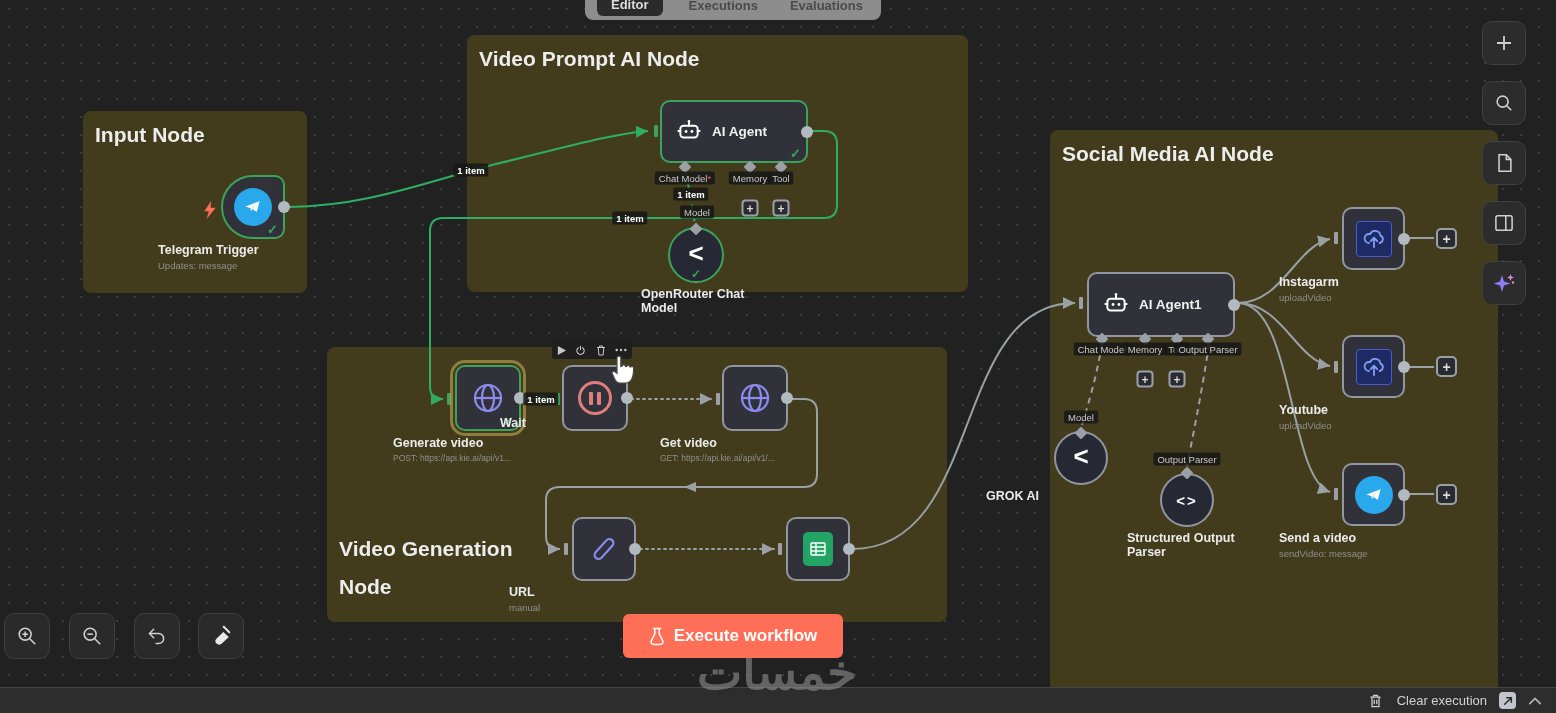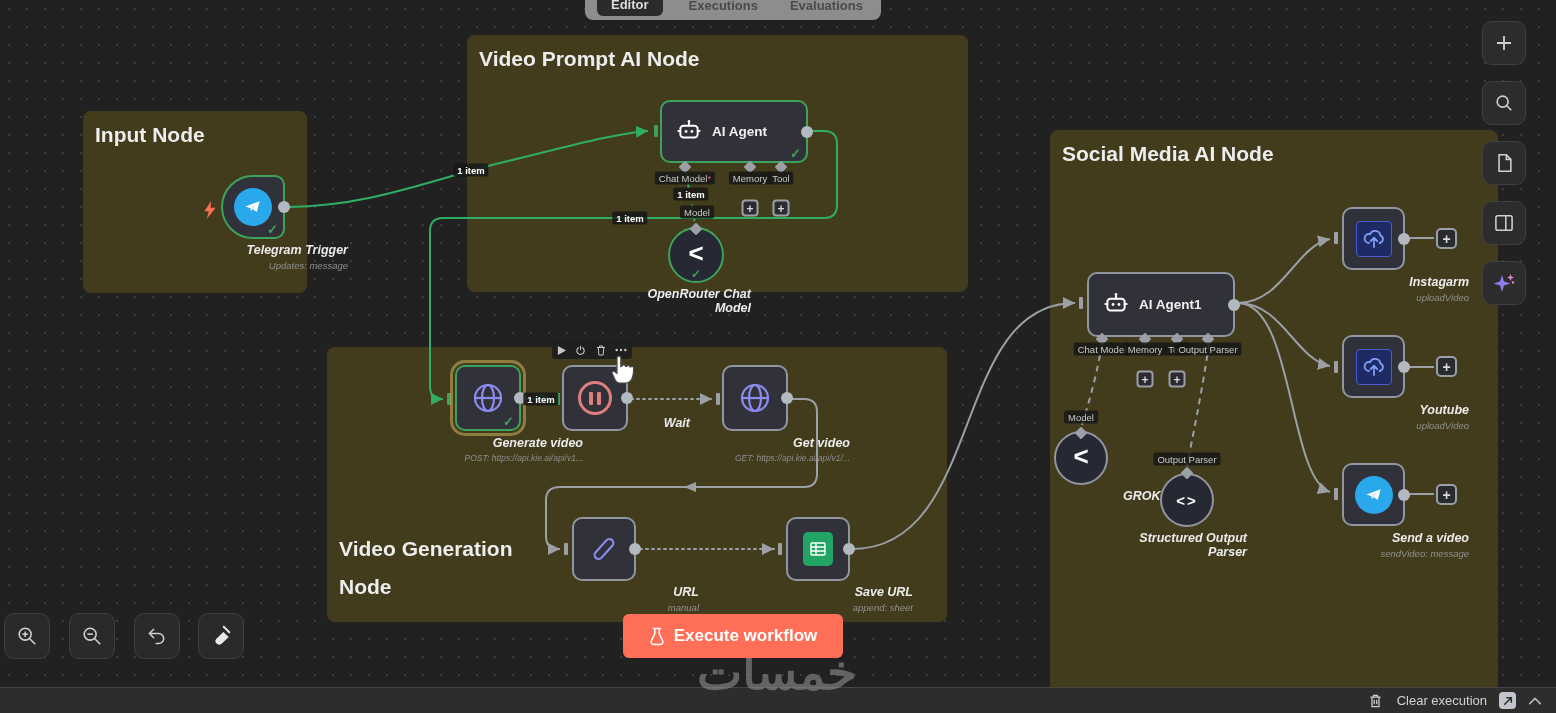--- a/index.html
+++ b/index.html
@@ -29,21 +29,21 @@
   .node.wide { display:flex; align-items:center; gap:10px; padding-left:14px; }
   .circle-node { position:absolute; background:#262833; border:2px solid #9196a0; border-radius:50%; z-index:2;
                  display:flex; align-items:center; justify-content:center; }
   .circle-node.green { border-color:#3da35c; }
   .node-check { position:absolute; right:5px; bottom:0px; color:#3da35c; font-weight:bold; font-size:13px; }
   .circle-check { position:absolute; left:50%; transform:translateX(-50%); bottom:0px; color:#3da35c; font-weight:bold; font-size:12px; }
   .out-dot { position:absolute; right:-7px; top:50%; transform:translateY(-50%); width:12px; height:12px;
              border-radius:50%; background:#b3b9c0; }
   .icon-center { position:absolute; left:50%; top:50%; transform:translate(-50%,-50%); display:flex; align-items:center; justify-content:center; }
   .node-title-inline { color:#f0f0f0; font-weight:bold; font-size:13.5px; }
-  .node-label { position:absolute; width:190px; text-align:right; color:#ebebeb; font-weight:bold; font-size:12.5px; z-index:2;font-style:italic; }
+  .node-label { position:absolute; width:190px; text-align:left; color:#ebebeb; font-weight:bold; font-size:12.5px; z-index:2; }
   .node-sub { color:#8f8f8f; font-size:9.5px; font-weight:normal; margin-top:3px; }
   .tg-circle { width:38px; height:38px; border-radius:50%; background:#29a9eb; display:flex; align-items:center; justify-content:center; }
   .pause-ring { width:34px; height:34px; border-radius:50%; border:3px solid #e07e7e; display:flex; align-items:center; justify-content:center; gap:4px; }
   .pause-ring i { display:block; width:4px; height:13px; background:#e07e7e; border-radius:1px; }
   .sheets { width:30px; height:34px; background:#21a464; border-radius:5px; position:relative; display:flex; align-items:center; justify-content:center; }
   .upload-sq { width:36px; height:36px; background:#1e2a63; border:1px solid #4a5ad0; border-radius:4px; display:flex; align-items:center; justify-content:center; }
   .or-glyph { color:#fff; font-weight:900; font-size:26px; line-height:1; transform:translateY(-2px); }
   .sop-glyph { color:#fff; font-weight:900; font-size:15px; letter-spacing:2px; }
   
   .diamond { position:absolute; width:9px; height:9px; background:#9ba0a8; transform:translate(-50%,-50%) rotate(45deg);
@@ -291,24 +291,20 @@
     <div class="icon-center">
       <span class="sheets">
         <svg width="16" height="14" viewBox="0 0 16 14" fill="none" stroke="#fff" stroke-width="1.4">
             <rect x="1" y="1" width="14" height="12" rx="1"></rect>
             <path d="M1 5 H15 M1 9 H15 M6 1 V13"></path>
           </svg>
       </span>
     </div>
     <span class="out-dot"></span>
   </div>
-  <div class="node-label" style="left:723px; top:585px;">
-    <div>Save URL</div>
-    <div class="node-sub">append: sheet</div>
-  </div>
 
   <div class="node wide" style="left:1087px; top:272px; width:148px; height:65px;">
     <span>
       <svg width="26" height="26" viewBox="0 0 24 24" fill="none" stroke="#fff" stroke-width="1.8" stroke-linecap="round">
         <rect x="4" y="8" width="16" height="11" rx="3"></rect>
           <circle cx="9.3" cy="13.4" r="1.3" fill="#fff" stroke="none"></circle>
           <circle cx="14.7" cy="13.4" r="1.3" fill="#fff" stroke="none"></circle>
           <path d="M12 8 V5"></path>
           <circle cx="12" cy="4" r="1.2" fill="#fff" stroke="none"></circle>
           <path d="M4 13 H2.2 M20 13 H21.8"></path>

